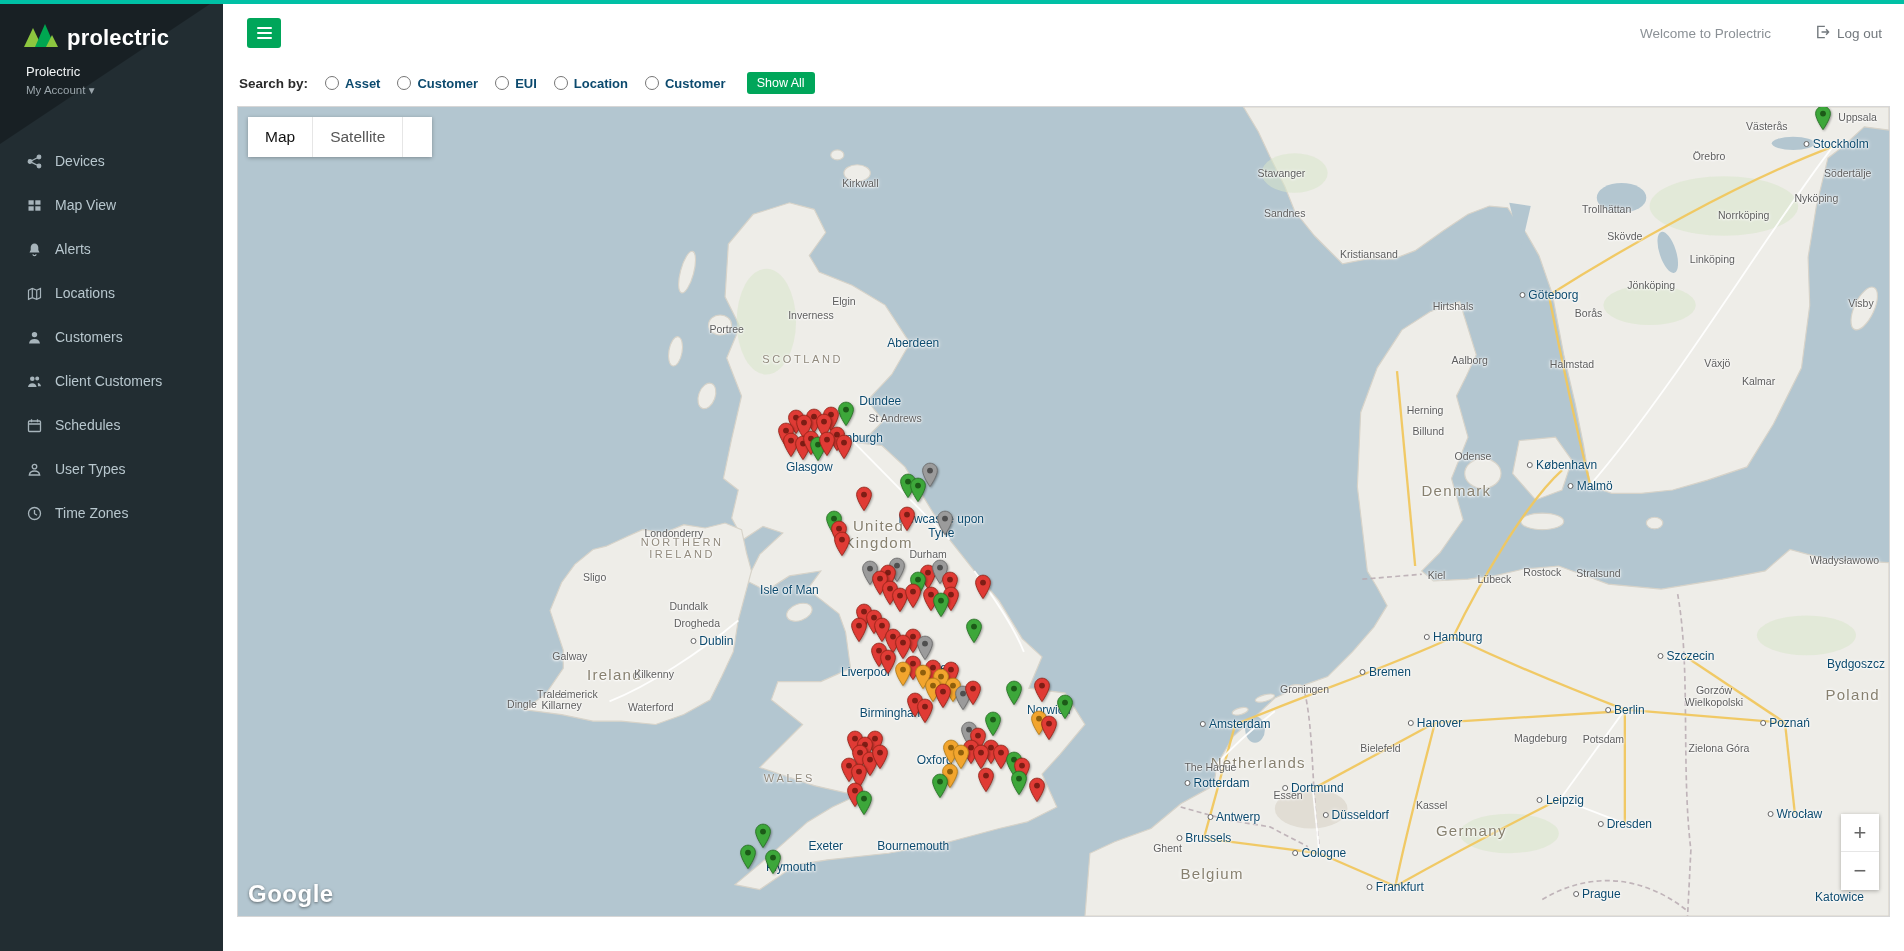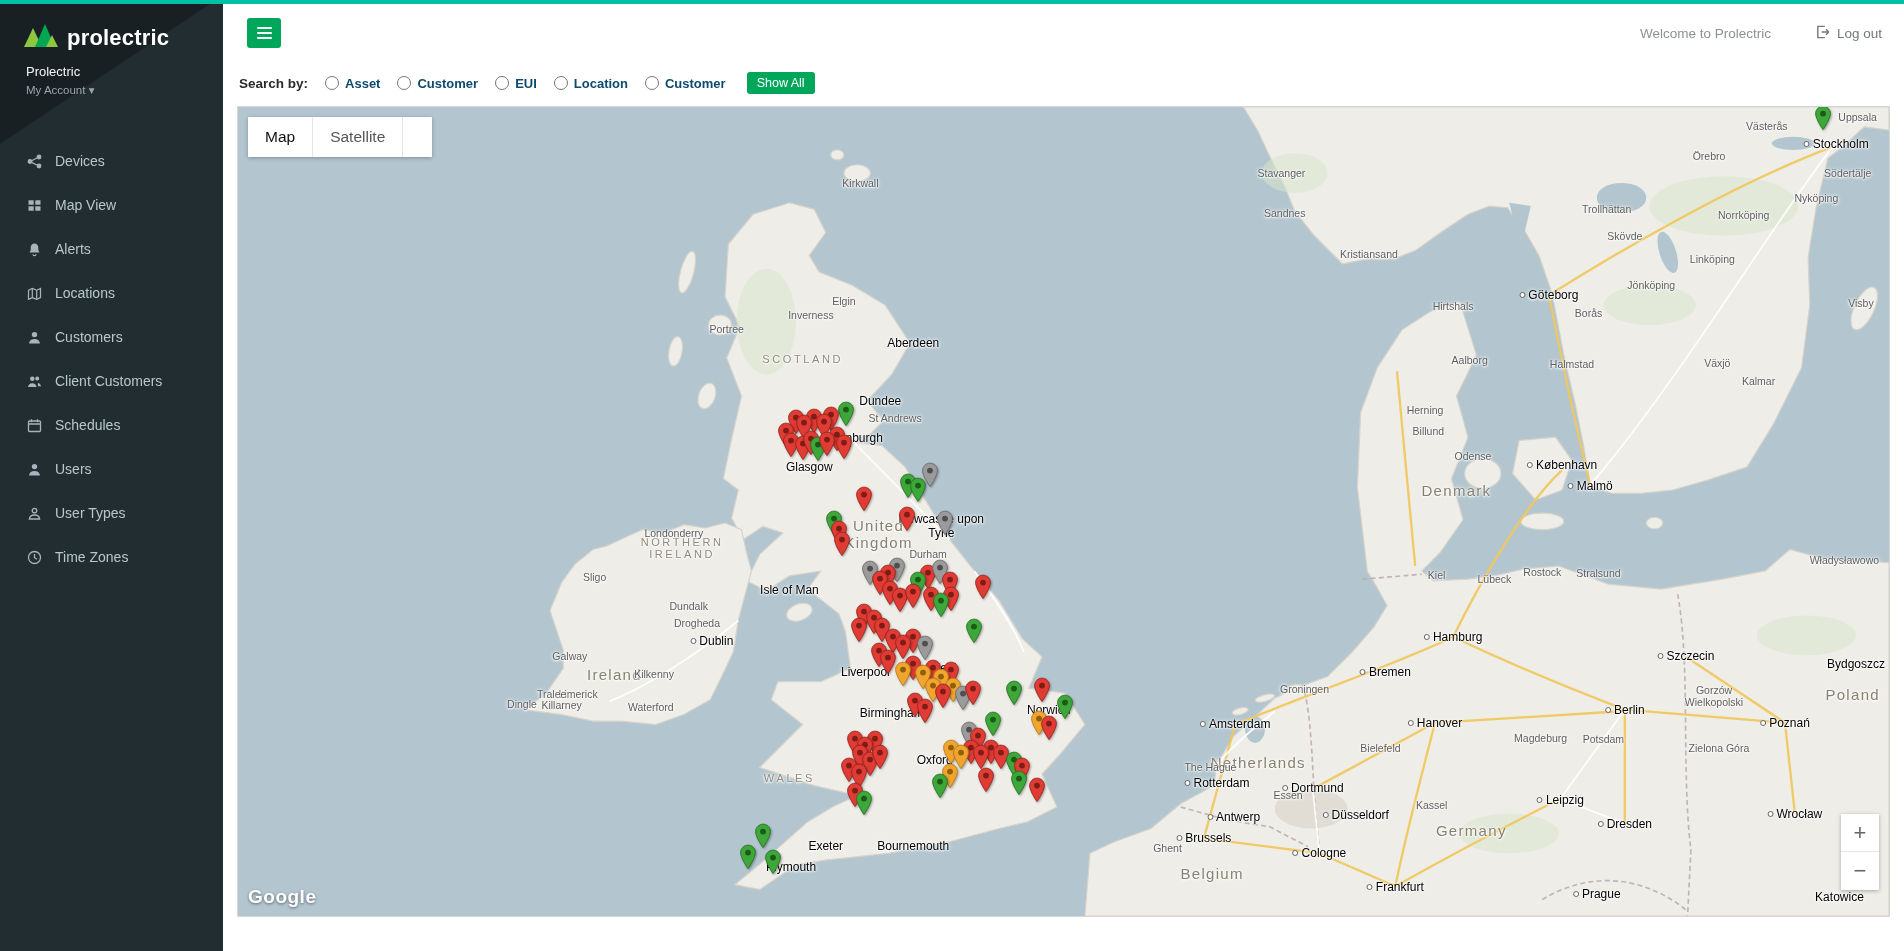--- a/index.html
+++ b/index.html
@@ -46,39 +46,39 @@
   .urban{fill:#e1ddd4}
   .road-y{stroke:#f0c75e;stroke-width:1.4;fill:none;opacity:.95}
   .road-w{stroke:#ffffff;stroke-width:1.1;fill:none;opacity:.9}
   .border{stroke:#b7a9b0;stroke-width:1;fill:none;stroke-dasharray:3 2;opacity:.85}
   .label-layer,.marker-layer{position:absolute;inset:0}
   .mlabel{position:absolute;transform:translate(-50%,-50%);white-space:nowrap;z-index:3;
        text-shadow:0 0 2px #fff,0 1px 2px #fff,0 0 4px #fff}
   .mlabel.wrap{white-space:normal;width:88px;text-align:center;line-height:1.15}
   .k-country{font-size:15px;color:#87806f;letter-spacing:1.3px}
   .k-region{font-size:11px;color:#90897c;letter-spacing:2.6px}
-  .k-city{font-size:12px;color:#000000}
+  .k-city{font-size:12px;color:#0c4a6e}
   .k-town{font-size:10.5px;color:#5d5d5d}
   .mlabel.dot::before{content:"";display:inline-block;width:4px;height:4px;border:1.5px solid #666;
        background:#fff;border-radius:50%;margin-right:3px;vertical-align:1px}
   .pin{position:absolute;transform:translate(-50%,-100%);
        filter:drop-shadow(1px 1px 1px rgba(0,0,0,.35))}
   
   .map-type{position:absolute;top:10px;left:10px;display:flex;z-index:20;
        box-shadow:0 1px 4px rgba(0,0,0,.3)}
   .map-type .mt-btn{background:#fff;border:none;height:40px;padding:0 17px;font-size:15.5px;
        cursor:pointer;font-family:inherit}
   .mt-map{color:#111;font-weight:400}
   .mt-sat{color:#565656;border-left:1px solid #e6e6e6 !important}
   .mt-extra{width:30px;background:#fff;height:40px;border-left:1px solid #e6e6e6}
   .zoom-ctl{position:absolute;right:10px;bottom:26px;width:38px;background:#fff;z-index:20;
        box-shadow:0 1px 4px rgba(0,0,0,.3);display:flex;flex-direction:column}
   .zoom-btn{height:38px;background:#fff;border:none;font-size:22px;color:#666;cursor:pointer;line-height:1}
   .zoom-btn:first-child{border-bottom:1px solid #e6e6e6}
-  .google-logo{position:absolute;left:10px;bottom:8px;z-index:20;color:#fff;font-size:19px;
+  .google-logo{position:absolute;left:10px;bottom:8px;z-index:20;color:#fff;font-size:24px;
        font-weight:bold;letter-spacing:.5px;text-shadow:0 1px 3px rgba(0,0,0,.5)}
   .attribution{position:absolute;right:0;bottom:0;z-index:20;display:flex;align-items:center;gap:14px;
        background:rgba(255,255,255,.8);padding:3px 8px;font-size:11px;color:#222}
   .attr-link{cursor:pointer;color:#222;text-decoration:none}
 </style>
 </head>
 <body>
 
 <div class="top-accent"></div>
 
@@ -164,28 +164,20 @@
       <span>Client Customers</span>
     </div>
     <div class="nav-item">
       <span class="nico">
           <svg width="15" height="15" viewBox="0 0 15 15">
             <rect x="1.5" y="3" width="12" height="10.5" rx="1" fill="none" stroke="currentColor" stroke-width="1.3"></rect>
             <path d="M1.5 6h12M4.5 1.3v3M10.5 1.3v3" stroke="currentColor" stroke-width="1.3"></path>
           </svg>
         </span>
       <span>Schedules</span>
-    </div>
-    <div class="nav-item">
-      <span class="nico">
-          <svg width="15" height="15" viewBox="0 0 15 15">
-            <path d="M7.5 7.3a2.7 2.7 0 1 0 0-5.4 2.7 2.7 0 0 0 0 5.4zM2 13.5c.4-2.9 2.6-4.4 5.5-4.4s5.1 1.5 5.5 4.4z" fill="currentColor"></path>
-          </svg>
-        </span>
-      <span>Users</span>
     </div>
     <div class="nav-item">
       <span class="nico">
           <svg width="15" height="15" viewBox="0 0 15 15">
             <circle cx="7.5" cy="4.6" r="2.3" fill="none" stroke="currentColor" stroke-width="1.3"></circle>
             <path d="M2.3 13c.4-2.6 2.4-4 5.2-4s4.8 1.4 5.2 4z" fill="none" stroke="currentColor" stroke-width="1.3"></path>
           </svg>
         </span>
       <span>User Types</span>
     </div>

